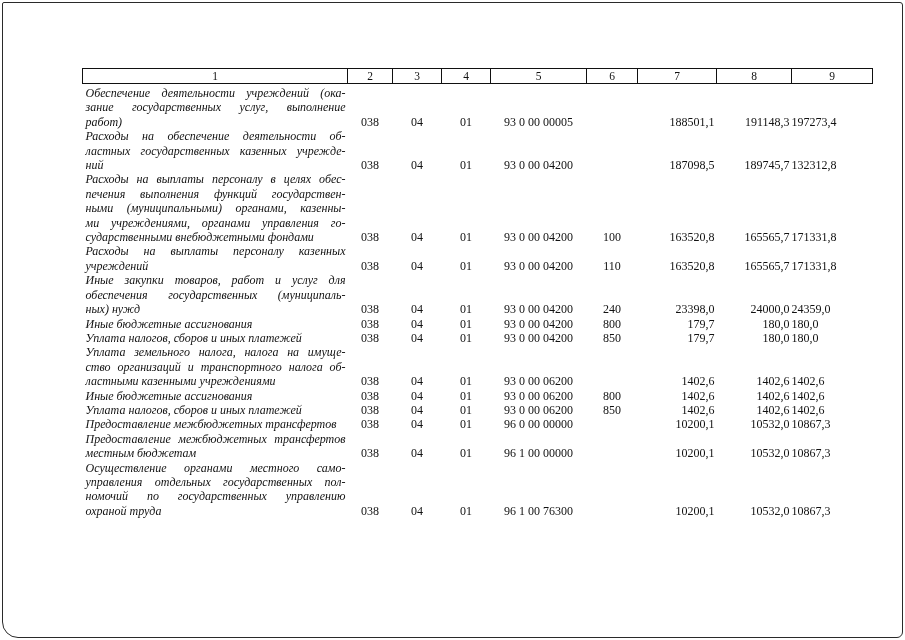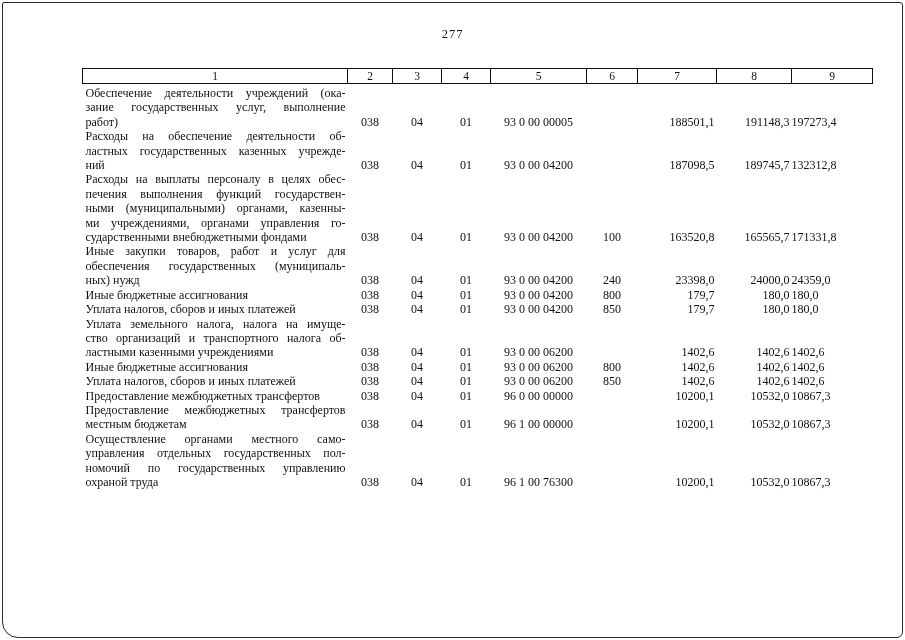--- a/index.html
+++ b/index.html
@@ -42,34 +42,33 @@
     border: 1px solid #111;
     font-weight: normal;
     font-size: 11.5px;
     height: 14px;
     padding: 0;
     text-align: center;
     line-height: 13px;
   }
   td { padding: 0; vertical-align: bottom; }
   td.desc { padding-left: 3px; padding-right: 2px; }
-  .line { text-align: left; white-space: nowrap; overflow: visible; }
+  .line { text-align: left; white-space: nowrap; overflow: visible; font-style: italic; }
   .line.j { text-align: justify; text-align-last: justify; white-space: normal; }
   tr.vtop td:not(.desc) { vertical-align: top; }
   td.c2, td.c3, td.c4, td.c5, td.c6 { text-align: center; }
   td.c7, td.c8 { text-align: right; padding-right: 2px; }
   td.c9 { text-align: left; padding-right: 5px; }
   tbody:before { content: ""; display: block; height: 2px; }
 </style>
 </head>
 <body>
 
 <div class="page">
   <div class="frame"></div>
-  <div class="pageno">277</div>
   <table class="budget">
     <colgroup>
       <col style="width:265px">
         <col style="width:45px">
         <col style="width:49px">
       <col style="width:49px">
         <col style="width:96px">
         <col style="width:51px">
       <col style="width:79px">
         <col style="width:75px">
@@ -131,20 +130,34 @@
           <td class="c3">04</td>
           <td class="c4">01</td>
           <td class="c5">93 0 00 04200</td>
           <td class="c6">100</td>
           <td class="c7">163520,8</td>
           <td class="c8">165565,7</td>
           <td class="c9">171331,8</td>
         </tr>
         <tr>
           <td class="desc">
+            <div class="line j">Расходы на выплаты персоналу казенных</div>
+            <div class="line">учреждений</div>
+          </td>
+          <td class="c2">038</td>
+          <td class="c3">04</td>
+          <td class="c4">01</td>
+          <td class="c5">93 0 00 04200</td>
+          <td class="c6">110</td>
+          <td class="c7">163520,8</td>
+          <td class="c8">165565,7</td>
+          <td class="c9">171331,8</td>
+        </tr>
+        <tr>
+          <td class="desc">
             <div class="line j">Иные закупки товаров, работ и услуг для</div>
             <div class="line j">обеспечения государственных (муниципаль-</div>
             <div class="line">ных) нужд</div>
           </td>
           <td class="c2">038</td>
           <td class="c3">04</td>
           <td class="c4">01</td>
           <td class="c5">93 0 00 04200</td>
           <td class="c6">240</td>
           <td class="c7">23398,0</td>

